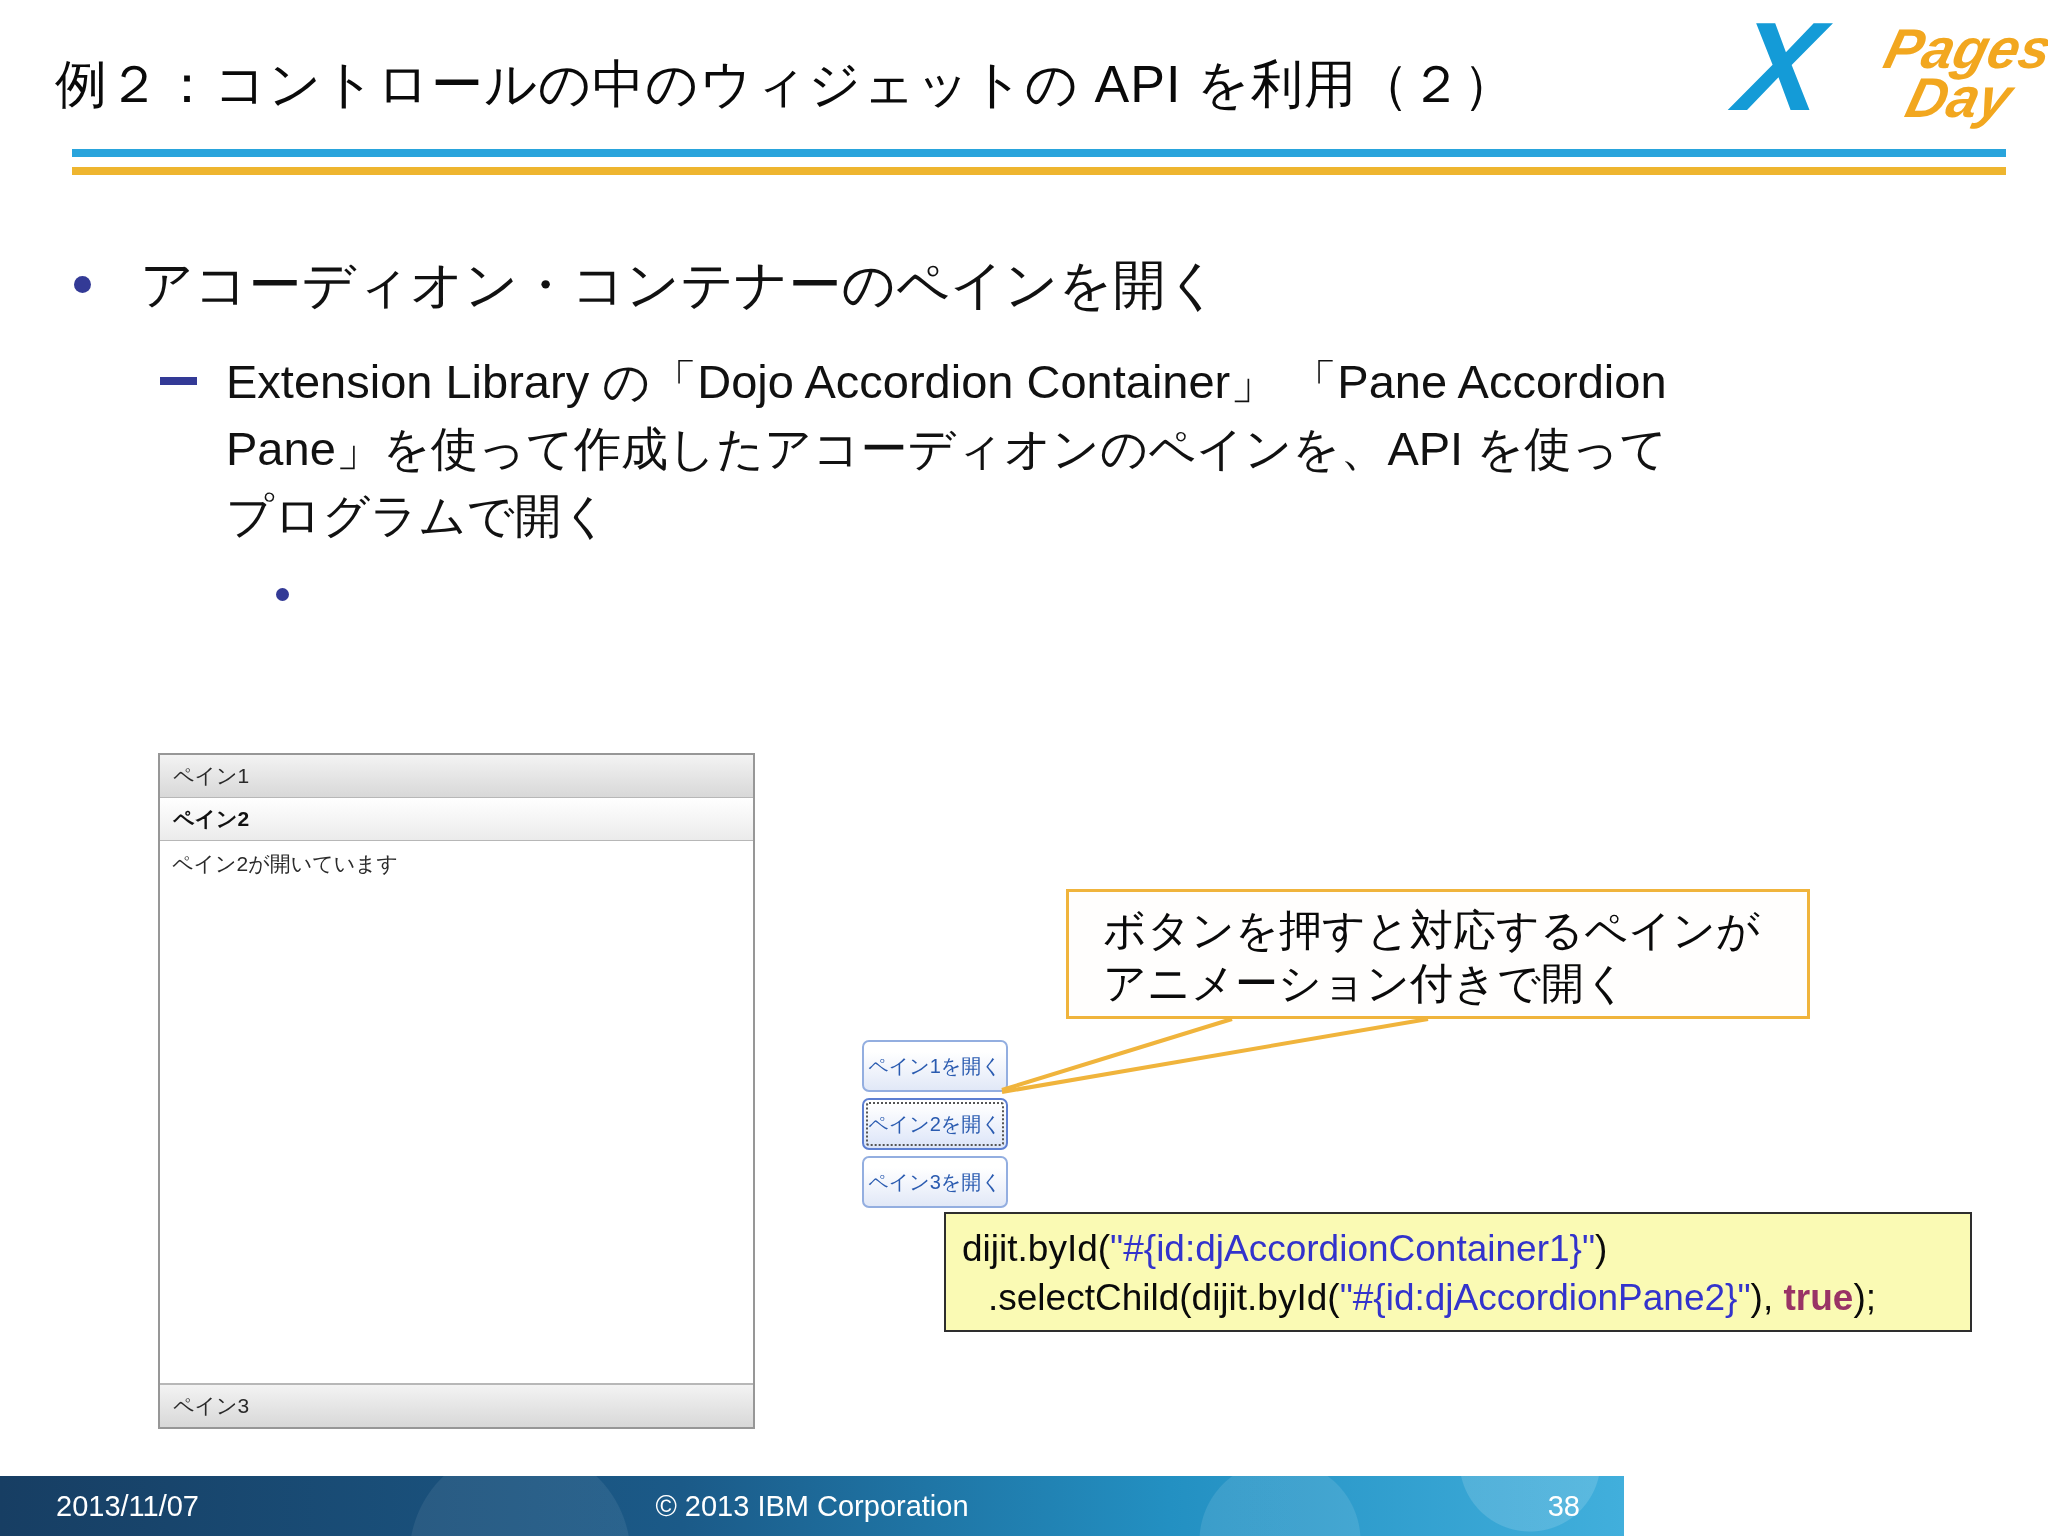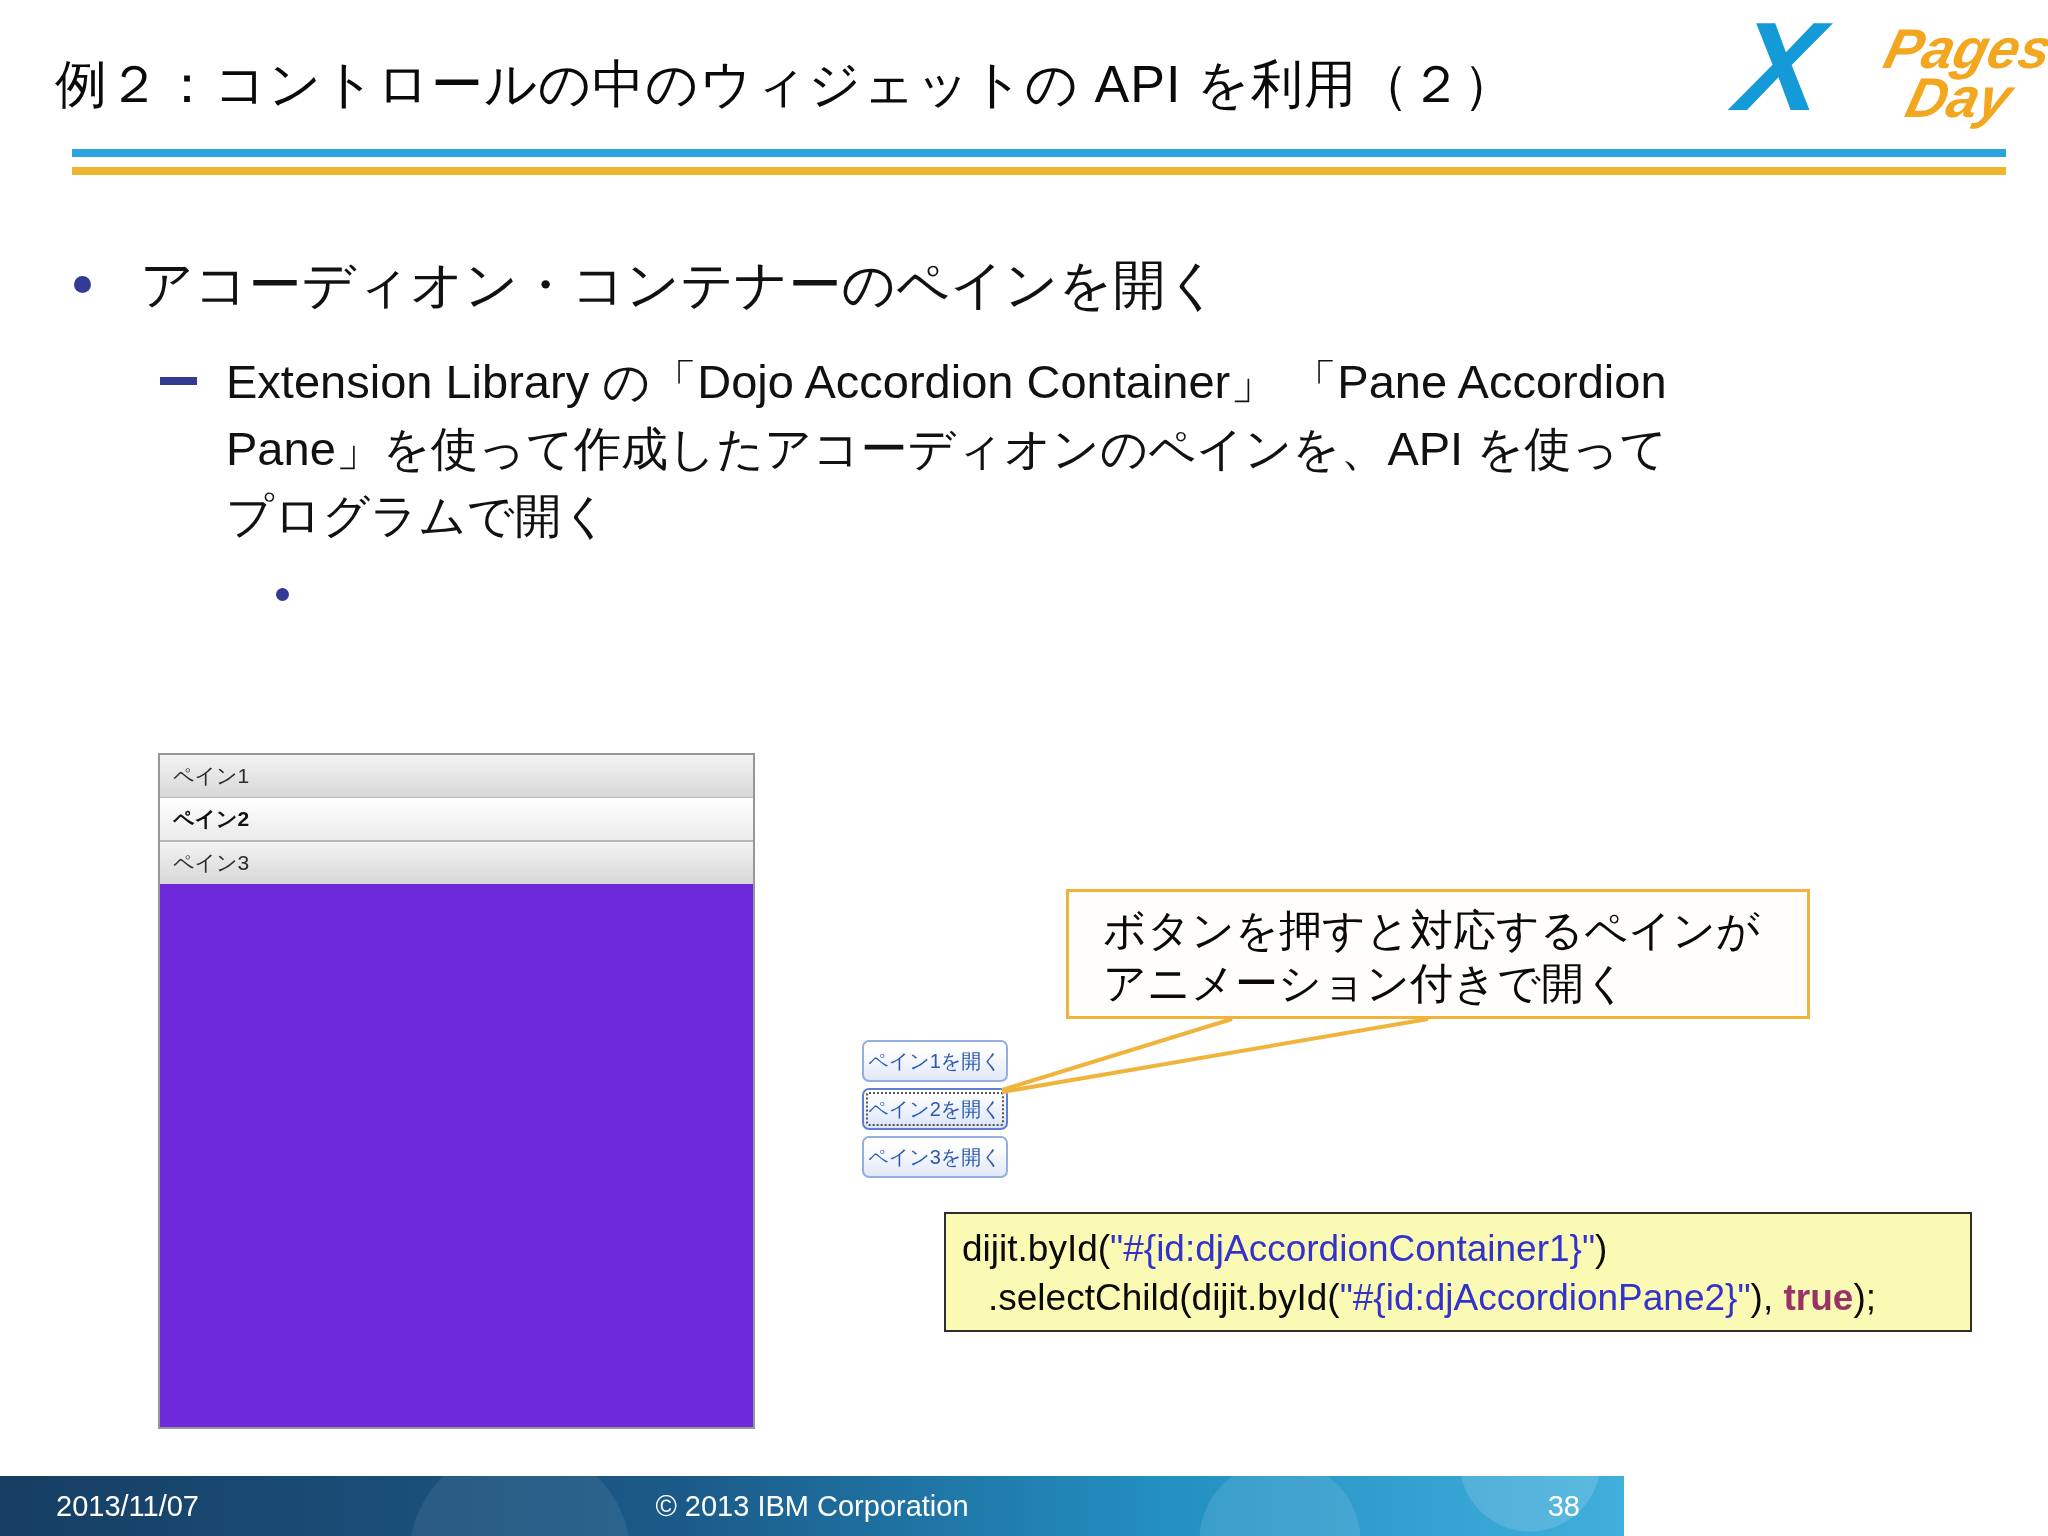--- a/index.html
+++ b/index.html
@@ -55,21 +55,21 @@
   }
   .acc-content {
     flex:1 1 auto; background:#ffffff; padding:9px 12px; color:#2a2a2a;
     border-bottom:1px solid #b7b7b7;
   }
   .acc-header.bottom { border-bottom:none; border-top:1px solid #b7b7b7; }
 
   
   .btn-col { position:absolute; left:862px; top:1040px; display:flex; flex-direction:column; gap:6px; }
   .dijit-btn {
-    position:relative; width:146px; height:42px; box-sizing:border-box;
+    position:relative; width:146px; height:52px; box-sizing:border-box;
     border:2px solid var(--button-border); border-radius:7px;
     background:linear-gradient(#ffffff 20%, #e1e8f7);
     color:var(--button-text); font-size:20px; font-family:inherit;
     display:flex; align-items:center; justify-content:center; padding:0;
   }
   .dijit-btn.focused { border-color:#5d7fd2; background:linear-gradient(#ffffff 10%, #dbe4f8); }
   .dijit-btn.focused::after {
     content:""; position:absolute; inset:2px; border:2px dotted #555; border-radius:3px;
   }
 
@@ -132,20 +132,21 @@
     <div>Extension Library の「Dojo Accordion Container」 「Pane Accordion</div>
     <div>Pane」を使って作成したアコーディオンのペインを、API を使って</div>
     <div>プログラムで開く</div>
   </div>
 
   <div class="b3-dot"></div>
 
   <div class="accordion">
     <div class="acc-header">ペイン1</div>
     <div class="acc-header selected">ペイン2</div>
+    <div class="acc-content">ペイン2が開いています</div>
     <div class="acc-header bottom">ペイン3</div>
   </div>
 
   <div class="btn-col">
     <button class="dijit-btn">ペイン1を開く</button>
     <button class="dijit-btn focused">ペイン2を開く</button>
     <button class="dijit-btn">ペイン3を開く</button>
   </div>
 
   <svg class="pointer-svg" viewBox="0 0 2048 1536">

